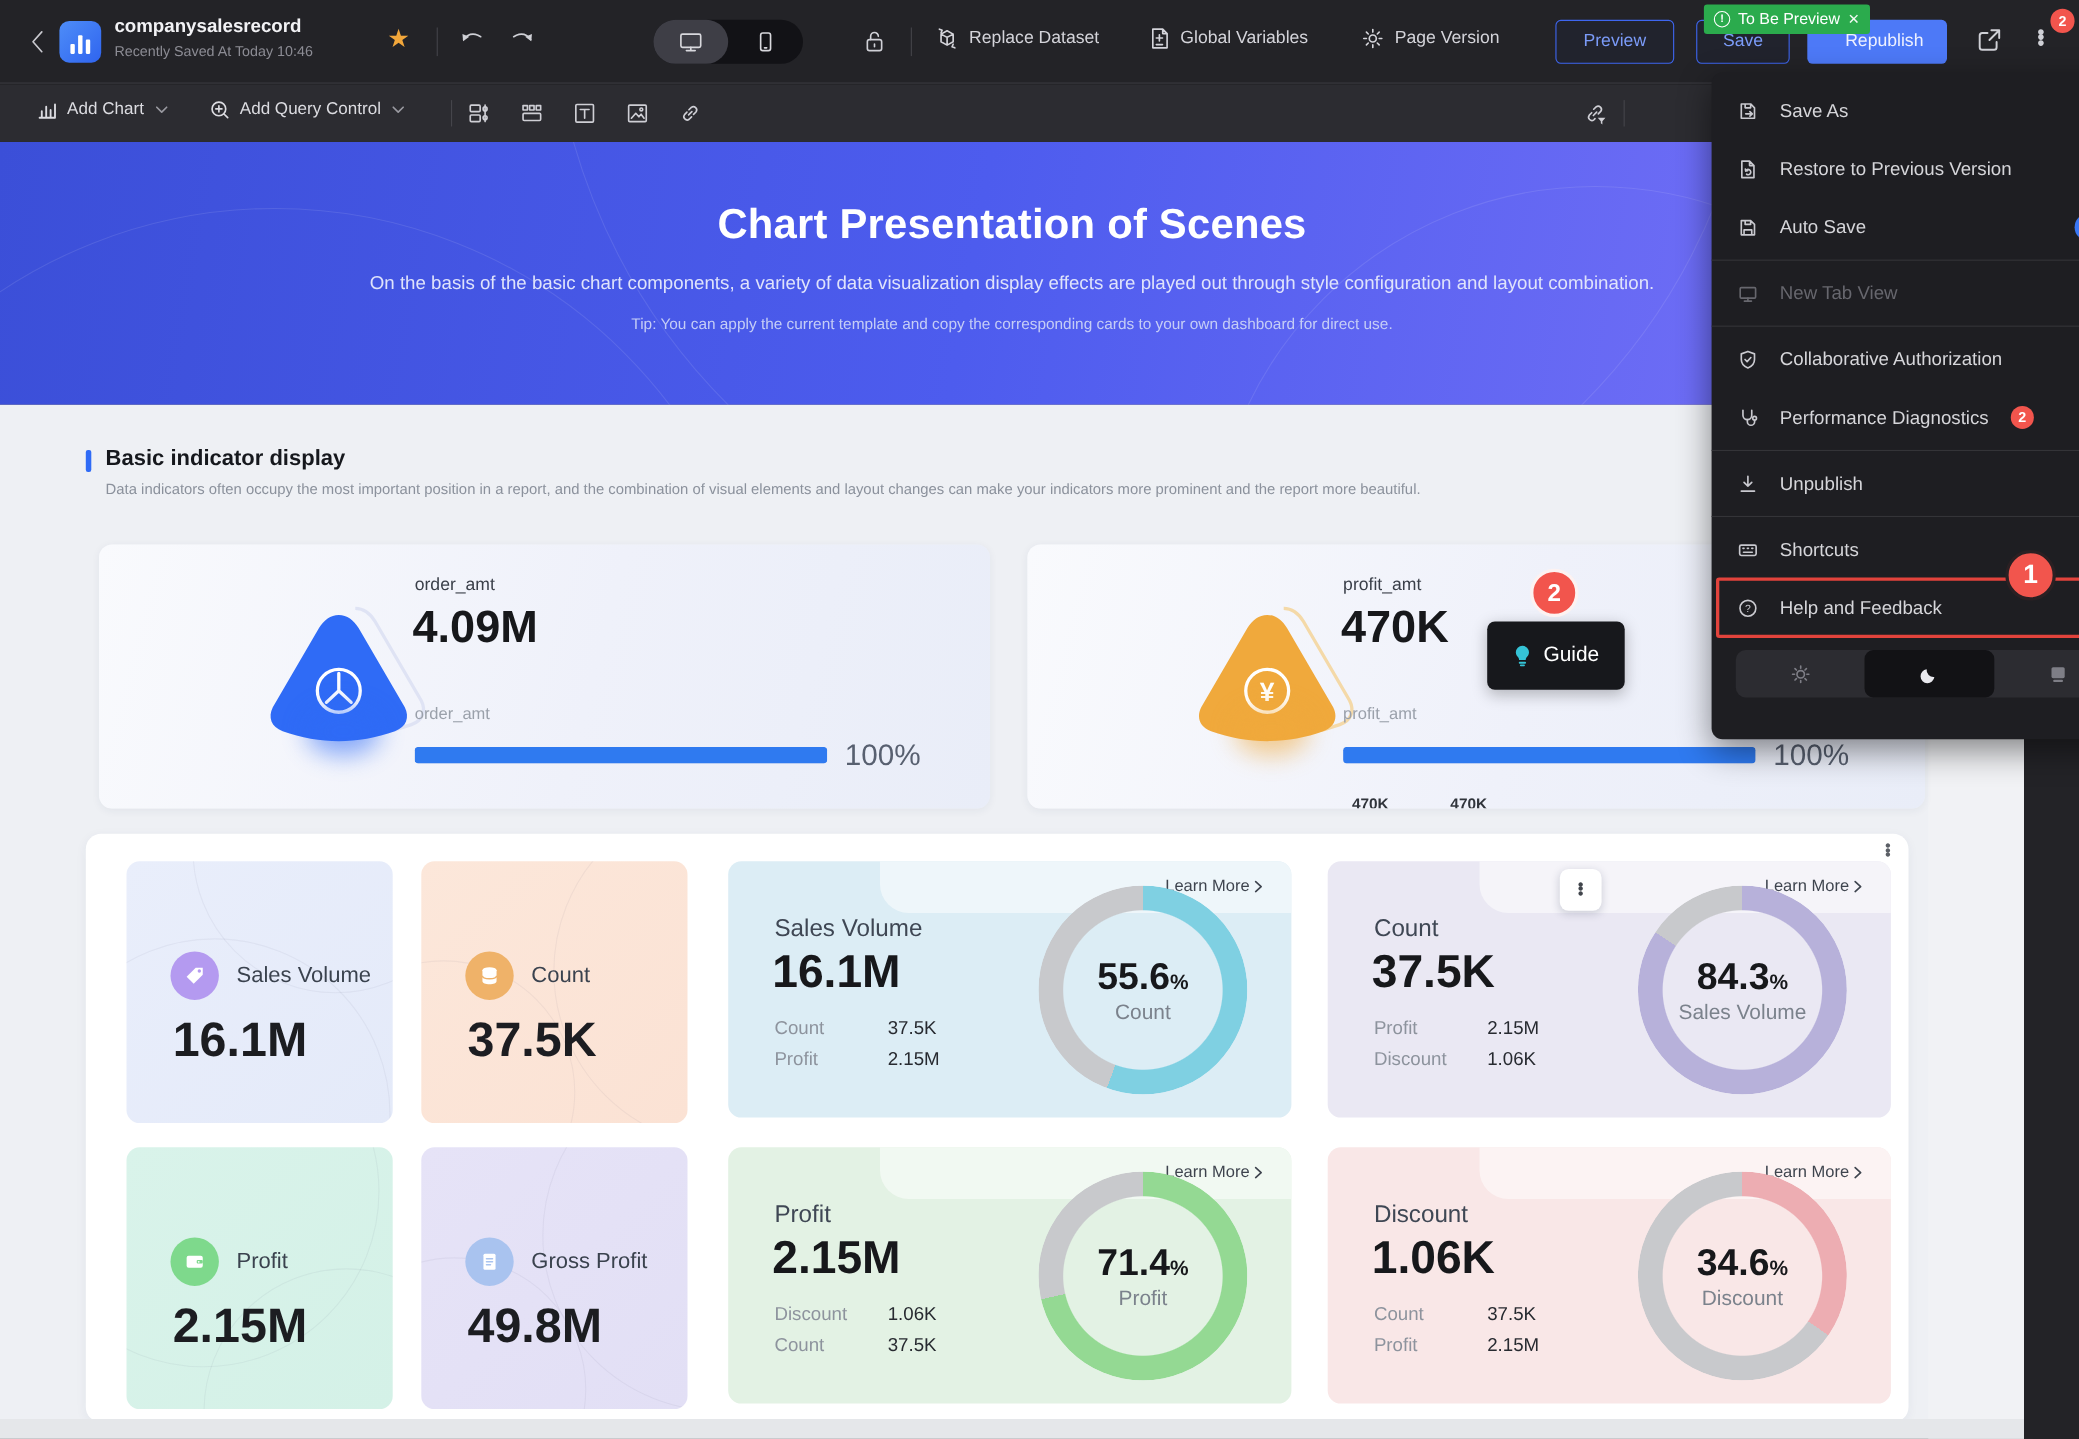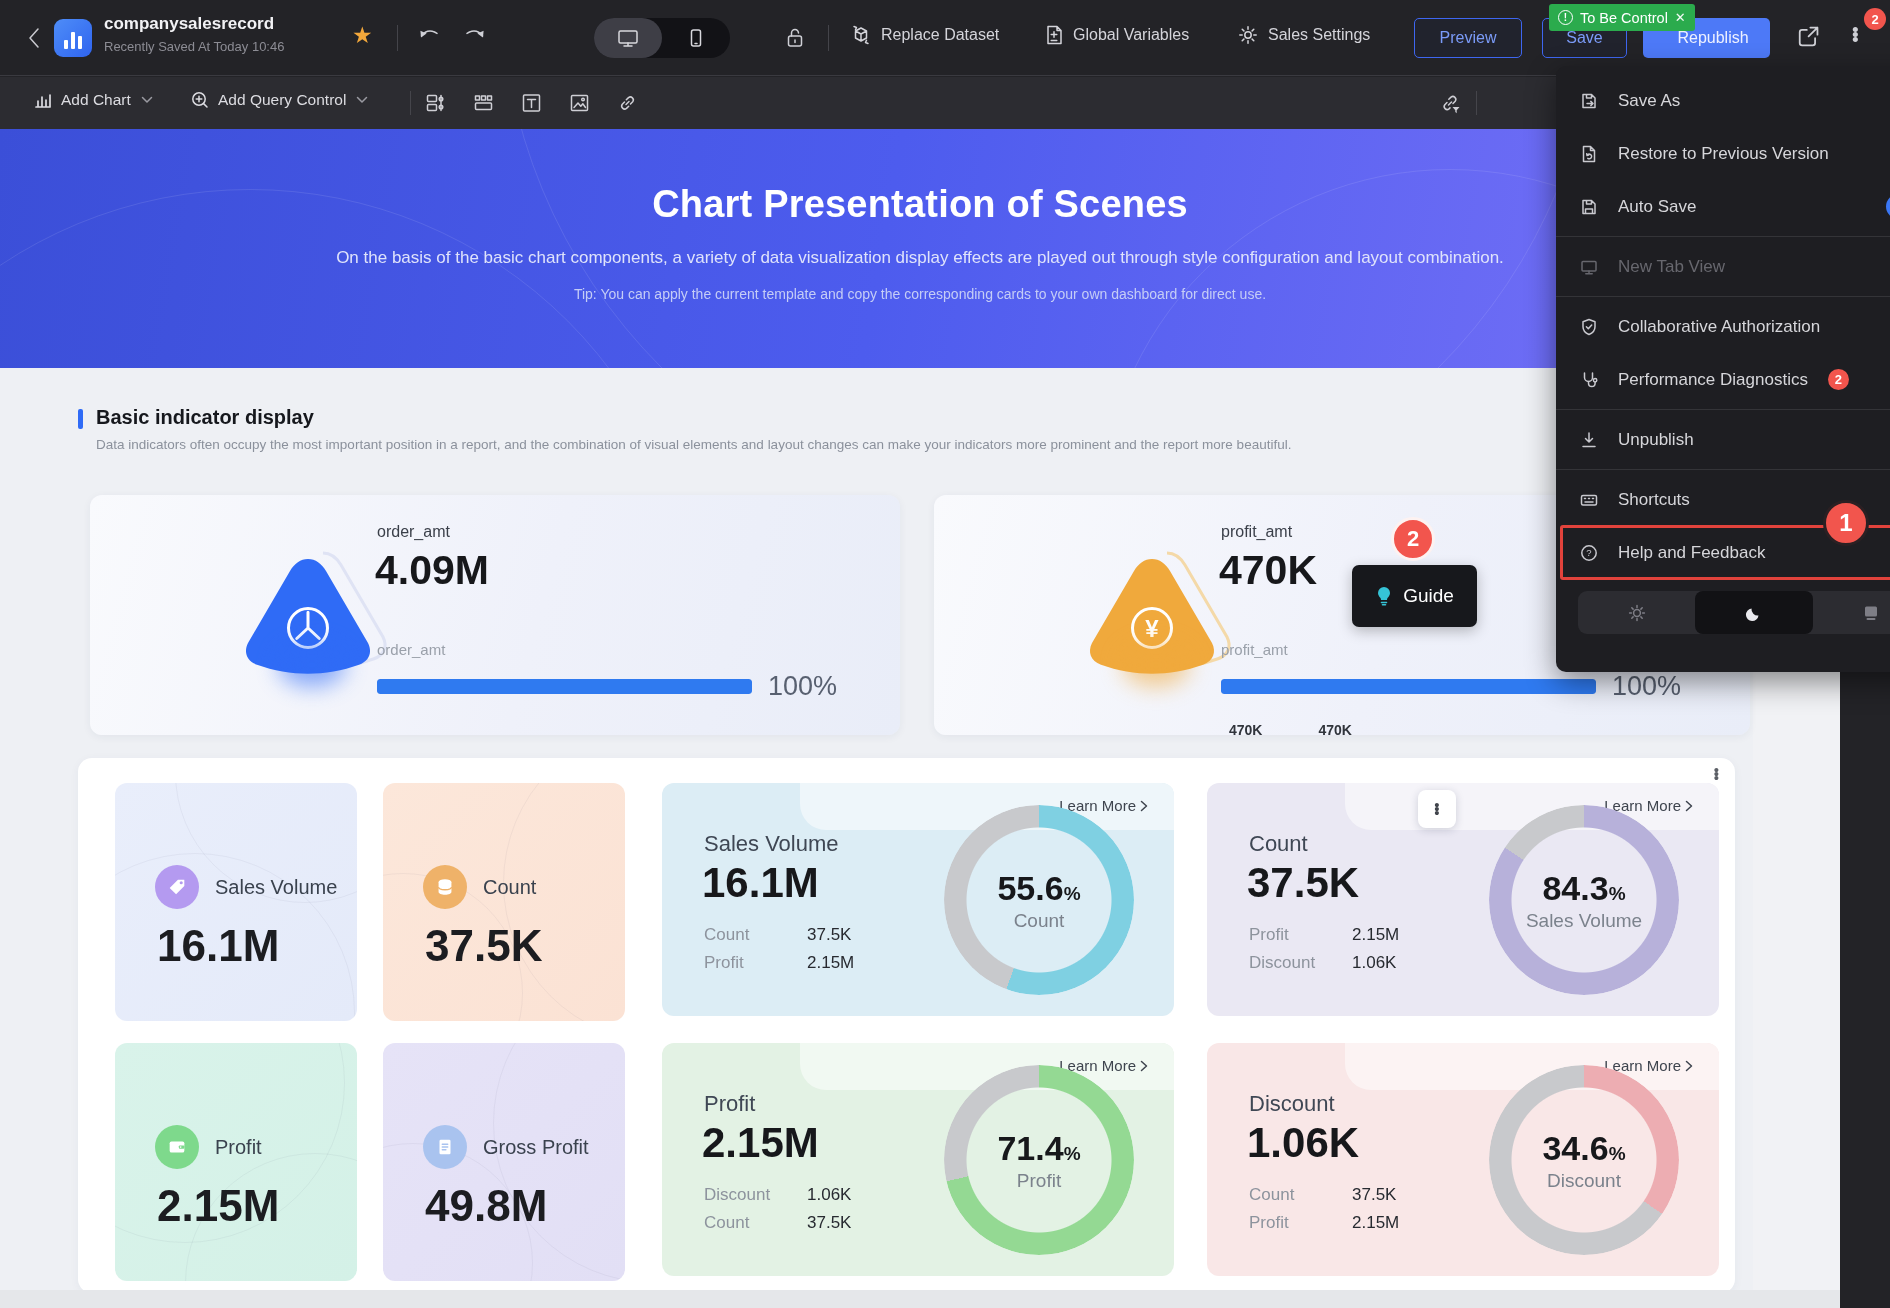--- a/index.html
+++ b/index.html
@@ -231,29 +231,29 @@
         <path d="M4 2.5 h9 l4 4 V19.5 h-13 z M13 2.5 v4 h4"></path>
           <path d="M7.2 10.5 h5.6 M10 7.7 v5.6 M7.2 16.5 h5.6"></path>
       </svg>
       <span>Global Variables</span>
     </div>
     <div class="abs tb-act" style="left:1237px">
       <svg width="22" height="22" viewBox="0 0 22 22" class="ic">
         <circle cx="11" cy="11" r="3.2"></circle>
         <path d="M11 2.8v2.4 M11 16.8v2.4 M2.8 11h2.4 M16.8 11h2.4 M5.2 5.2l1.7 1.7 M15.1 15.1l1.7 1.7 M16.8 5.2l-1.7 1.7 M6.9 15.1l-1.7 1.7"></path>
       </svg>
-      <span>Sales Settings</span>
+      <span>Page Version</span>
     </div>
 
     <div class="abs btn ghost" style="left:1414px;width:108px">Preview</div>
     <div class="abs btn ghost" style="left:1542px;width:85px">Save</div>
     <div class="abs btn solid" style="left:1643px;width:127px">Republish</div>
     <div class="abs gbadge">
       <span class="bang">!</span>
-      <span>To Be Control</span>
+      <span>To Be Preview</span>
       <span class="x">✕</span>
     </div>
     <span class="abs iconbtn" style="left:1795px;top:24px">
       <svg width="26" height="26" viewBox="0 0 22 22" class="ic" stroke-width="1.7">
         <path d="M10 5 H6 a2 2 0 0 0 -2 2 v9 a2 2 0 0 0 2 2 h9 a2 2 0 0 0 2 -2 v-4"></path>
         <path d="M13 3 h6 v6 M19 3 l-7.5 7.5"></path>
       </svg>
     </span>
     <span class="abs kebab" style="left:1852px;top:27px">•<br>•<br>•</span>
     <span class="abs redDot" style="left:1864px;top:8px;width:22px;height:22px;font-size:13px">2</span>

